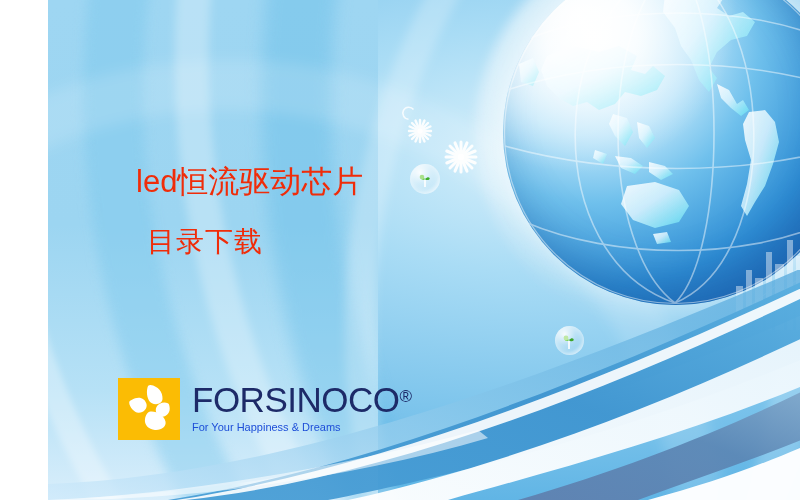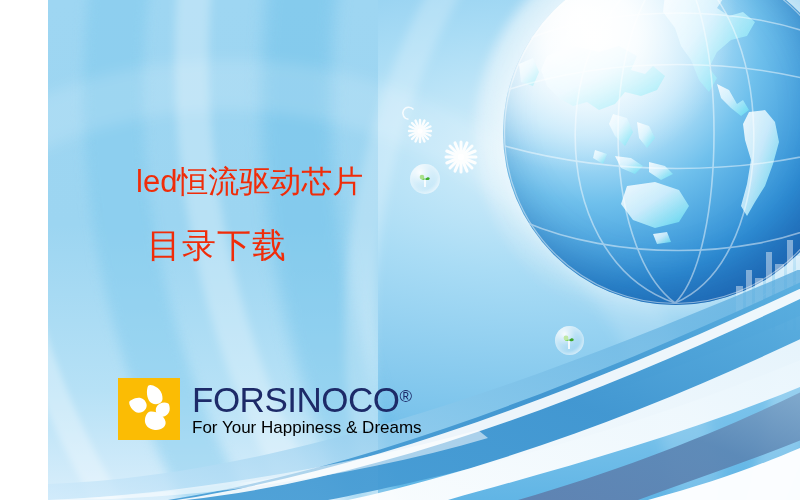--- a/index.html
+++ b/index.html
@@ -113,39 +113,39 @@
 
   
   .headline{
     position:absolute;left:88px;top:166px;
     color:#f02c09;
     line-height:1.0;
     white-space:nowrap;
     font-family:"Liberation Sans",sans-serif;
   }
   .headline .l1{display:block;font-size:31px;letter-spacing:0px;}
-  .headline .l2{display:block;font-size:34px;margin-top:31px;margin-left:11px;letter-spacing:1px;}
+  .headline .l2{display:block;font-size:28px;margin-top:31px;margin-left:11px;letter-spacing:1px;font-family:Liberation Serif, serif;}
 
   
   .logo{position:absolute;left:70px;top:378px;display:flex;align-items:flex-start;}
   .logo-mark{
     width:62px;height:62px;background:#fbbc04;
     position:relative;flex:0 0 auto;
   }
   .logo-mark svg{position:absolute;left:0;top:0;}
   .logo-text{margin-left:12px;padding-top:2px;}
   .logo-word{
     font-size:35px;line-height:34px;font-weight:normal;color:#1d2a68;
     letter-spacing:-0.5px;font-family:"Liberation Sans",sans-serif;
     white-space:nowrap;
   }
   .logo-word .reg{font-size:17px;vertical-align:10px;letter-spacing:0;}
   .logo-tag{
-    font-size:17px;line-height:19px;color:#000000;margin-top:1px;
-    font-family:"Liberation Sans",sans-serif;white-space:nowrap;text-align:right;
+    font-size:11px;line-height:19px;color:#1d4ed8;margin-top:1px;
+    font-family:"Liberation Sans",sans-serif;white-space:nowrap;
   }
 </style>
 </head>
 <body>
 
 <div id="stage">
 
   <div class="bg-base"></div>
   <div class="bg-flat-left"></div>
 

